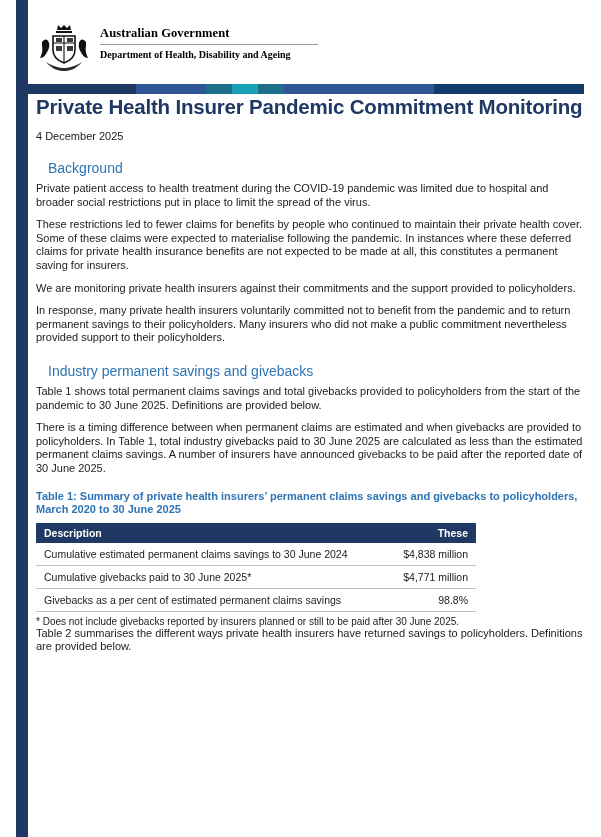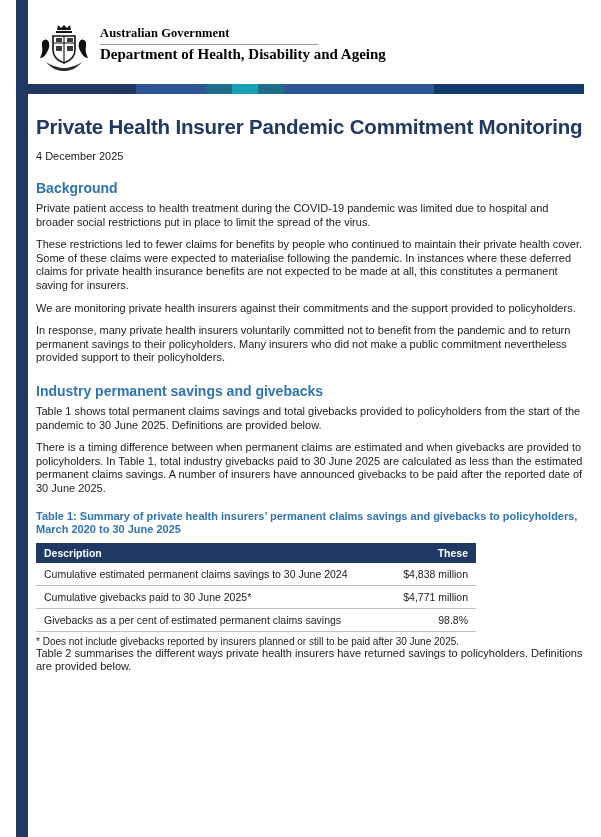--- a/index.html
+++ b/index.html
@@ -64,53 +64,53 @@
     line-height: 15px;
   }
   .gov-rule {
     border-top: 1px solid #9a9a9a;
     margin: 3px 0 3px 0;
     width: 218px;
   }
   .gov-line2 {
     font-family: "Liberation Serif", serif;
     font-weight: bold;
-    font-size: 15px;
+    font-size: 10px;
     color: #000000;
     line-height: 13px;
   }
   
   .band {
     position: absolute;
     left: 16px;
     top: 84px;
     width: 568px;
     height: 10px;
     display: flex;
   }
   .band span { display: block; height: 10px; }
   
   .doc-title {
     color: #1f3864;
     font-size: 20.5px;
     font-weight: bold;
     line-height: 25px;
-    margin-top: 34px;
+    margin-top: 14px;
     letter-spacing: -0.2px;
   }
   .doc-date {
     font-size: 11px;
     color: #1b1b1b;
     margin-top: 11px;
   }
   h2.section {
     color: #2e74b5;
     font-size: 14px;
-    font-weight: bold;
-    margin: 18px 0 5px 0;
+    font-weight: normal;
+    margin: 18px 0 5px 12px;
     line-height: 17px;
   }
   p.body {
     font-size: 11px;
     line-height: 13.6px;
     margin: 0 0 9px 0;
     color: #1b1b1b;
     text-align: left;
   }
   p.body:last-child { margin-bottom: 0; }

